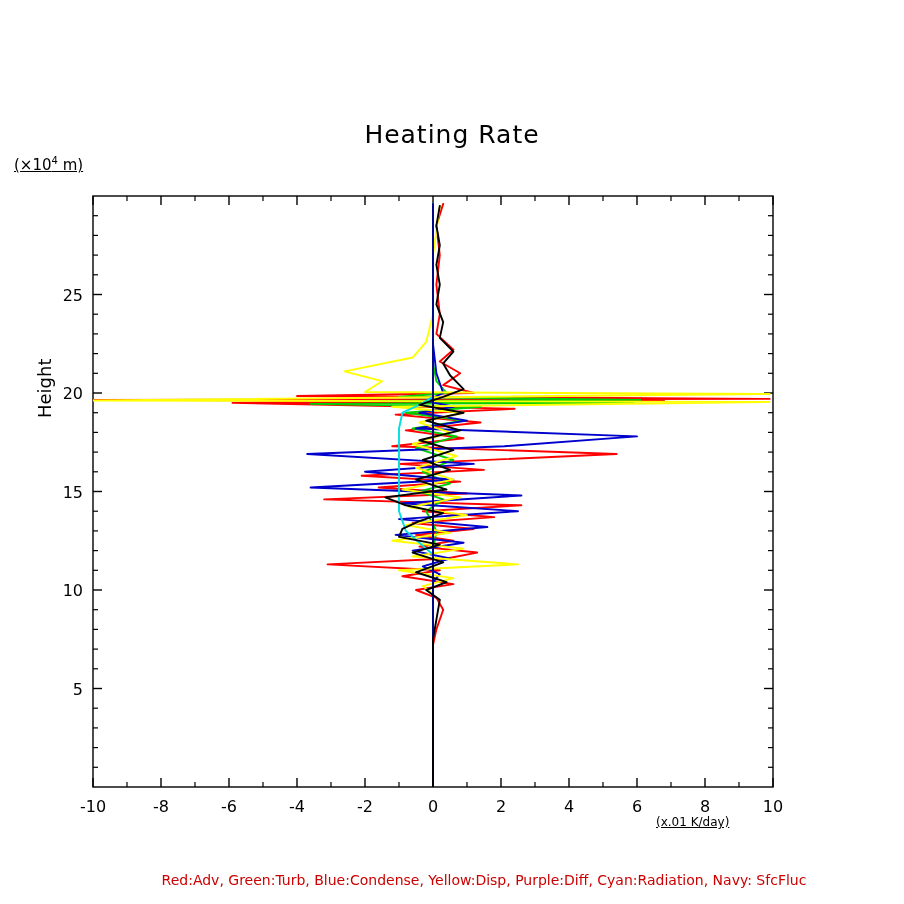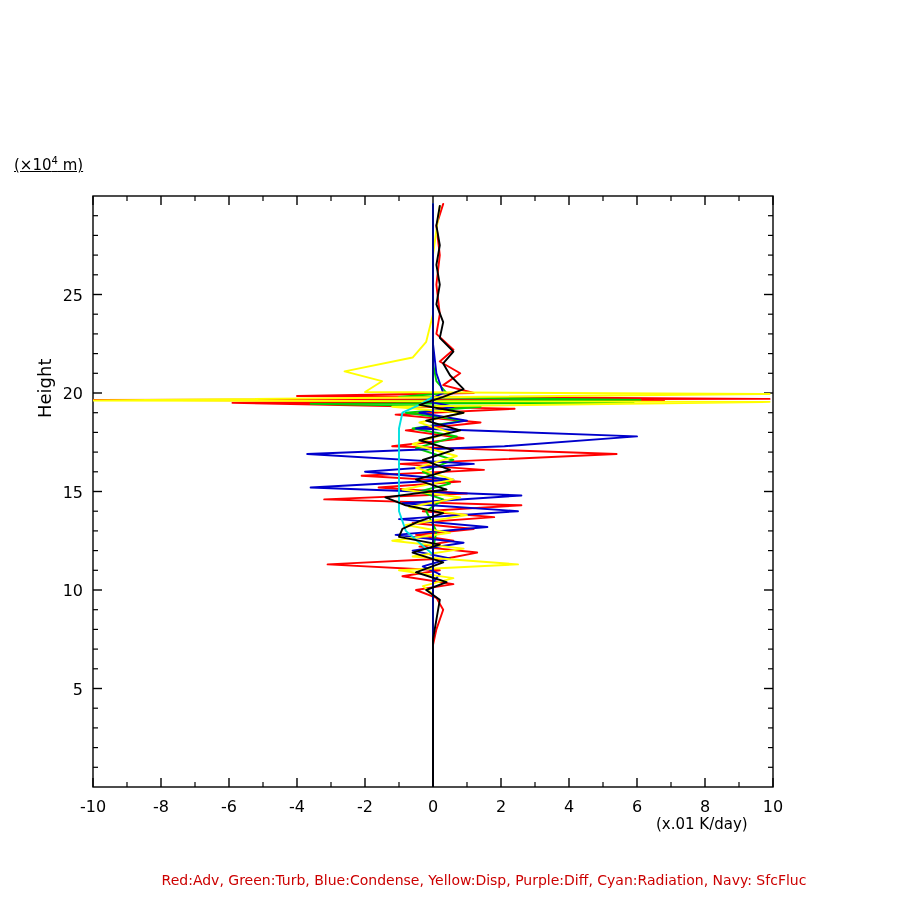--- a/index.html
+++ b/index.html
@@ -45,21 +45,22 @@
     top: 418px;
     font-size: 18px;
     transform: rotate(-90deg);
     transform-origin: left top;
     white-space: nowrap;
   }
   .xunits {
     position: absolute;
     left: 656px;
     top: 815px;
-    font-size: 15px;
+    font-size: 12px;
+    text-decoration: underline;
   }
   .legend {
     position: absolute;
     left: 0;
     top: 872px;
     width: 904px;
     text-align: center;
     font-size: 14px;
     color: #cc0000;
     white-space: nowrap;
@@ -74,20 +75,21 @@
     font-size: 16px;
     fill: #000;
     font-family: "DejaVu Sans", sans-serif;
   }
 </style>
 </head>
 <body>
 
 <div id="stage">
 
+  <div class="title">Heating Rate</div>
 
   <div class="units-top">(×10<sup>4</sup> m)</div>
 
   <div class="ylabel">Height</div>
 
   <div class="xunits">(x.01 K/day)</div>
 
   <div class="legend">Red:Adv, Green:Turb, Blue:Condense, Yellow:Disp, Purple:Diff, Cyan:Radiation, Navy: SfcFluc</div>
 
   <svg id="plot" width="904" height="904">

